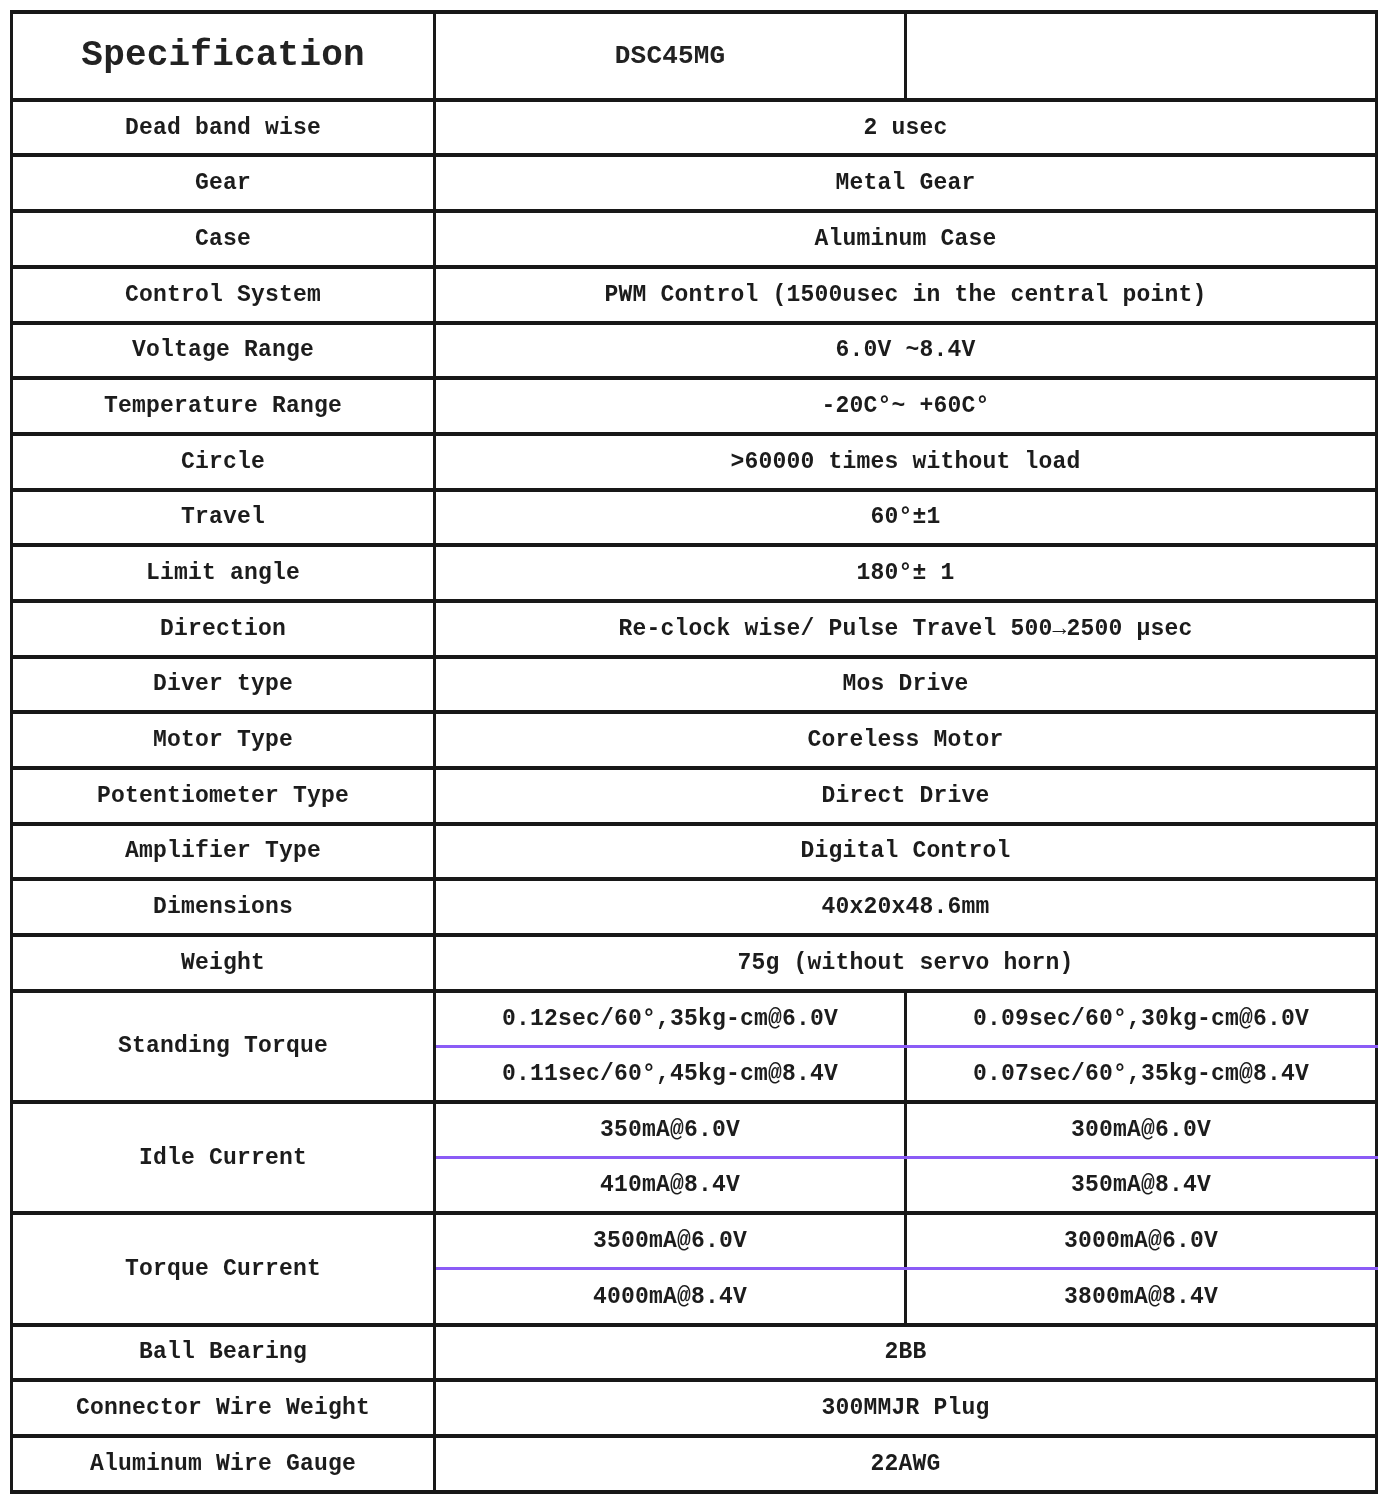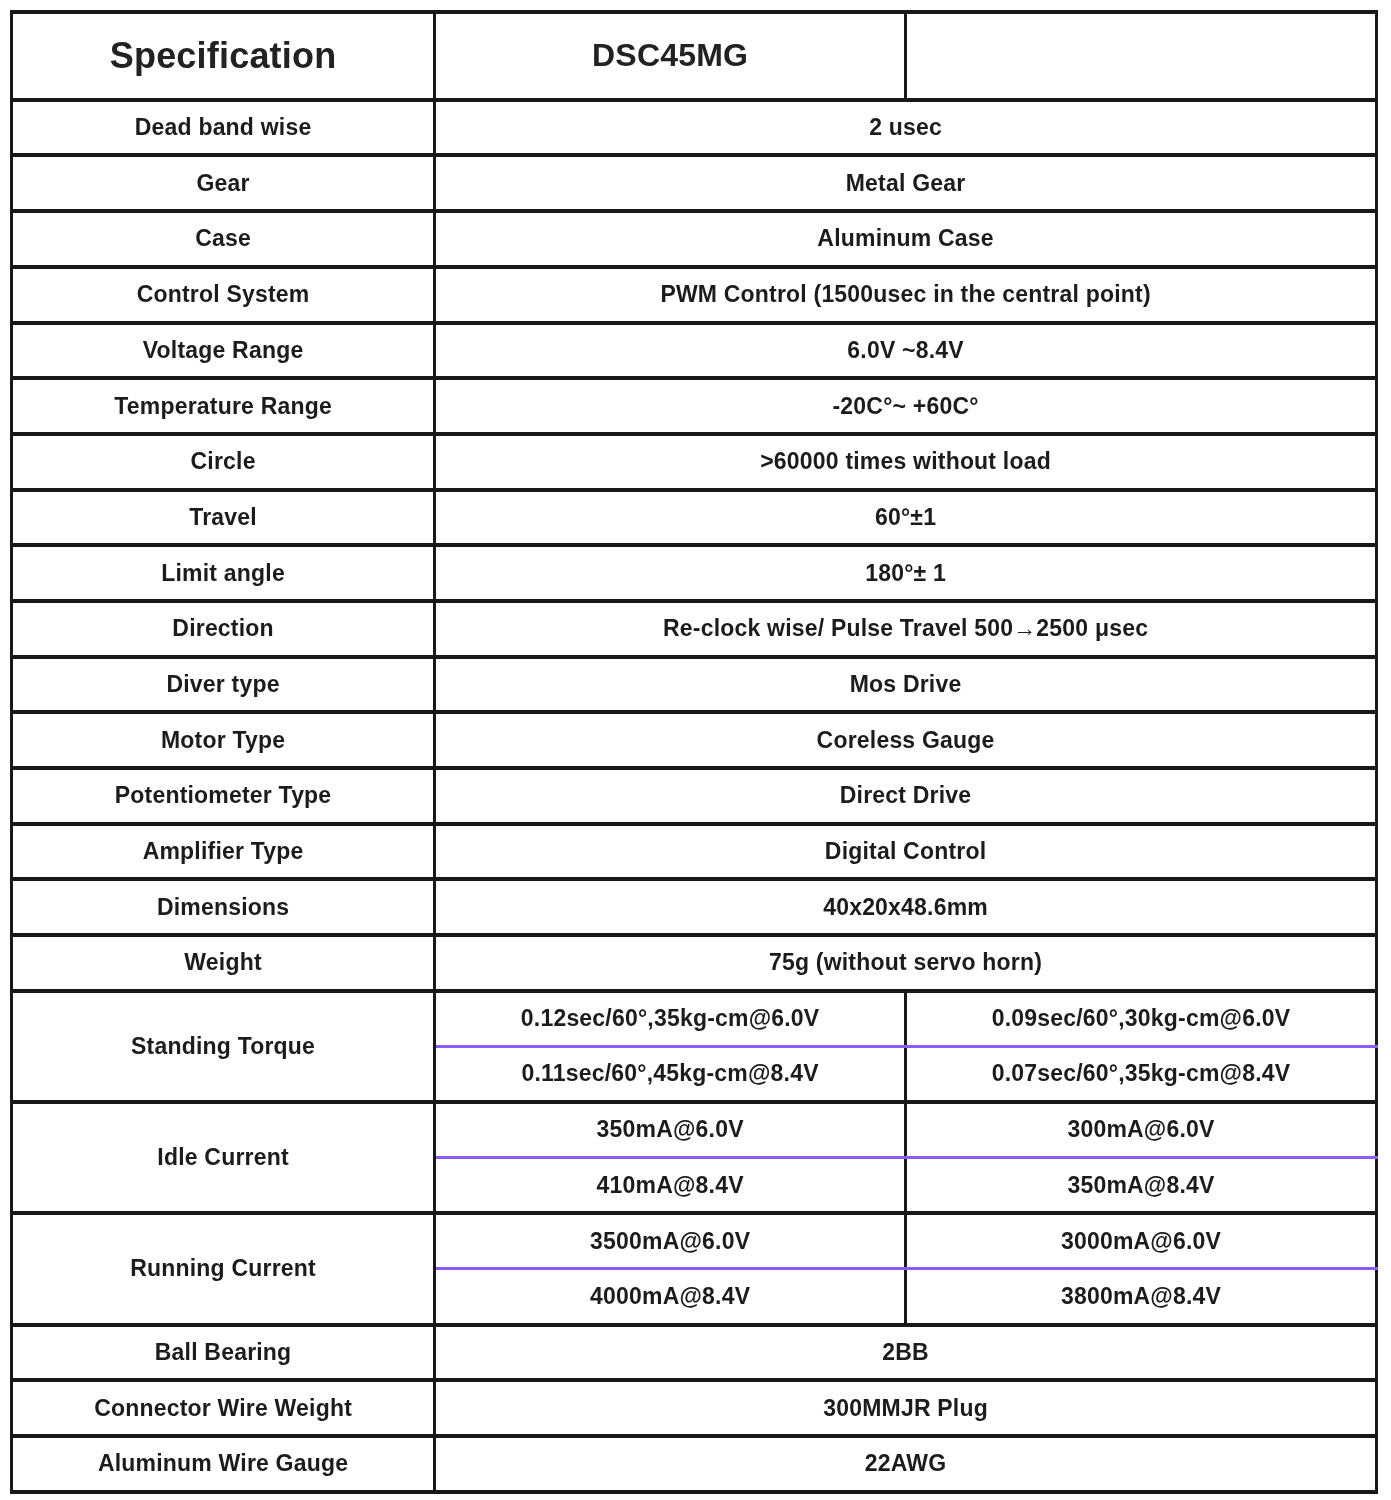--- a/index.html
+++ b/index.html
@@ -31,28 +31,29 @@
     border-bottom: 4px solid #181818;
     text-align: center;
     vertical-align: middle;
     padding: 0 6px;
     color: #1c1c1c;
     font-weight: bold;
     font-size: 23px;
     letter-spacing: 0.2px;
     overflow: hidden;
     background: #ffffff;
+    font-family: Liberation Mono, monospace;
   }
   tr.header-row th {
     font-size: 36px;
     font-weight: bold;
     color: #222222;
     height: 78px;
   }
-  tr.header-row th.model-cell { font-size: 32px; }
+  tr.header-row th.model-cell { font-size: 26px; }
   tr.body-row { height: 52px; }
   td.red { color: #dc1b1b; }
   td.lg { background: #96d15b; color: #10230c; }
   td.dg { background: #2ab053; color: #0c2613; }
   
   tr.sub-top td.subcell { border-bottom: 3px solid #8b5cf6; }
   tr.sub-bottom td.subcell { border-top: 3px solid #eab308; }
 </style>
 </head>
 <body>
@@ -111,21 +112,21 @@
   <tr class="body-row">
     <td>Direction</td>
     <td colspan="2">Re-clock wise/ Pulse Travel 500→2500 μsec</td>
   </tr>
   <tr class="body-row">
     <td>Diver type</td>
     <td colspan="2">Mos Drive</td>
   </tr>
   <tr class="body-row">
     <td>Motor Type</td>
-    <td colspan="2" class="red">Coreless Gauge</td>
+    <td colspan="2" class="red">Coreless Motor</td>
   </tr>
   <tr class="body-row">
     <td>Potentiometer Type</td>
     <td colspan="2">Direct Drive</td>
   </tr>
   <tr class="body-row">
     <td>Amplifier Type</td>
     <td colspan="2" class="red">Digital Control</td>
   </tr>
   <tr class="body-row">
@@ -151,21 +152,21 @@
     <td rowspan="2">Idle Current</td>
     <td class="subcell">350mA@6.0V</td>
     <td class="subcell">300mA@6.0V</td>
   </tr>
   <tr class="body-row sub-bottom">
     <td class="subcell">410mA@8.4V</td>
     <td class="subcell">350mA@8.4V</td>
   </tr>
 
   <tr class="body-row sub-top">
-    <td rowspan="2">Running Current</td>
+    <td rowspan="2">Torque Current</td>
     <td class="subcell">3500mA@6.0V</td>
     <td class="subcell">3000mA@6.0V</td>
   </tr>
   <tr class="body-row sub-bottom">
     <td class="subcell">4000mA@8.4V</td>
     <td class="subcell">3800mA@8.4V</td>
   </tr>
 
   <tr class="body-row">
     <td>Ball Bearing</td>

